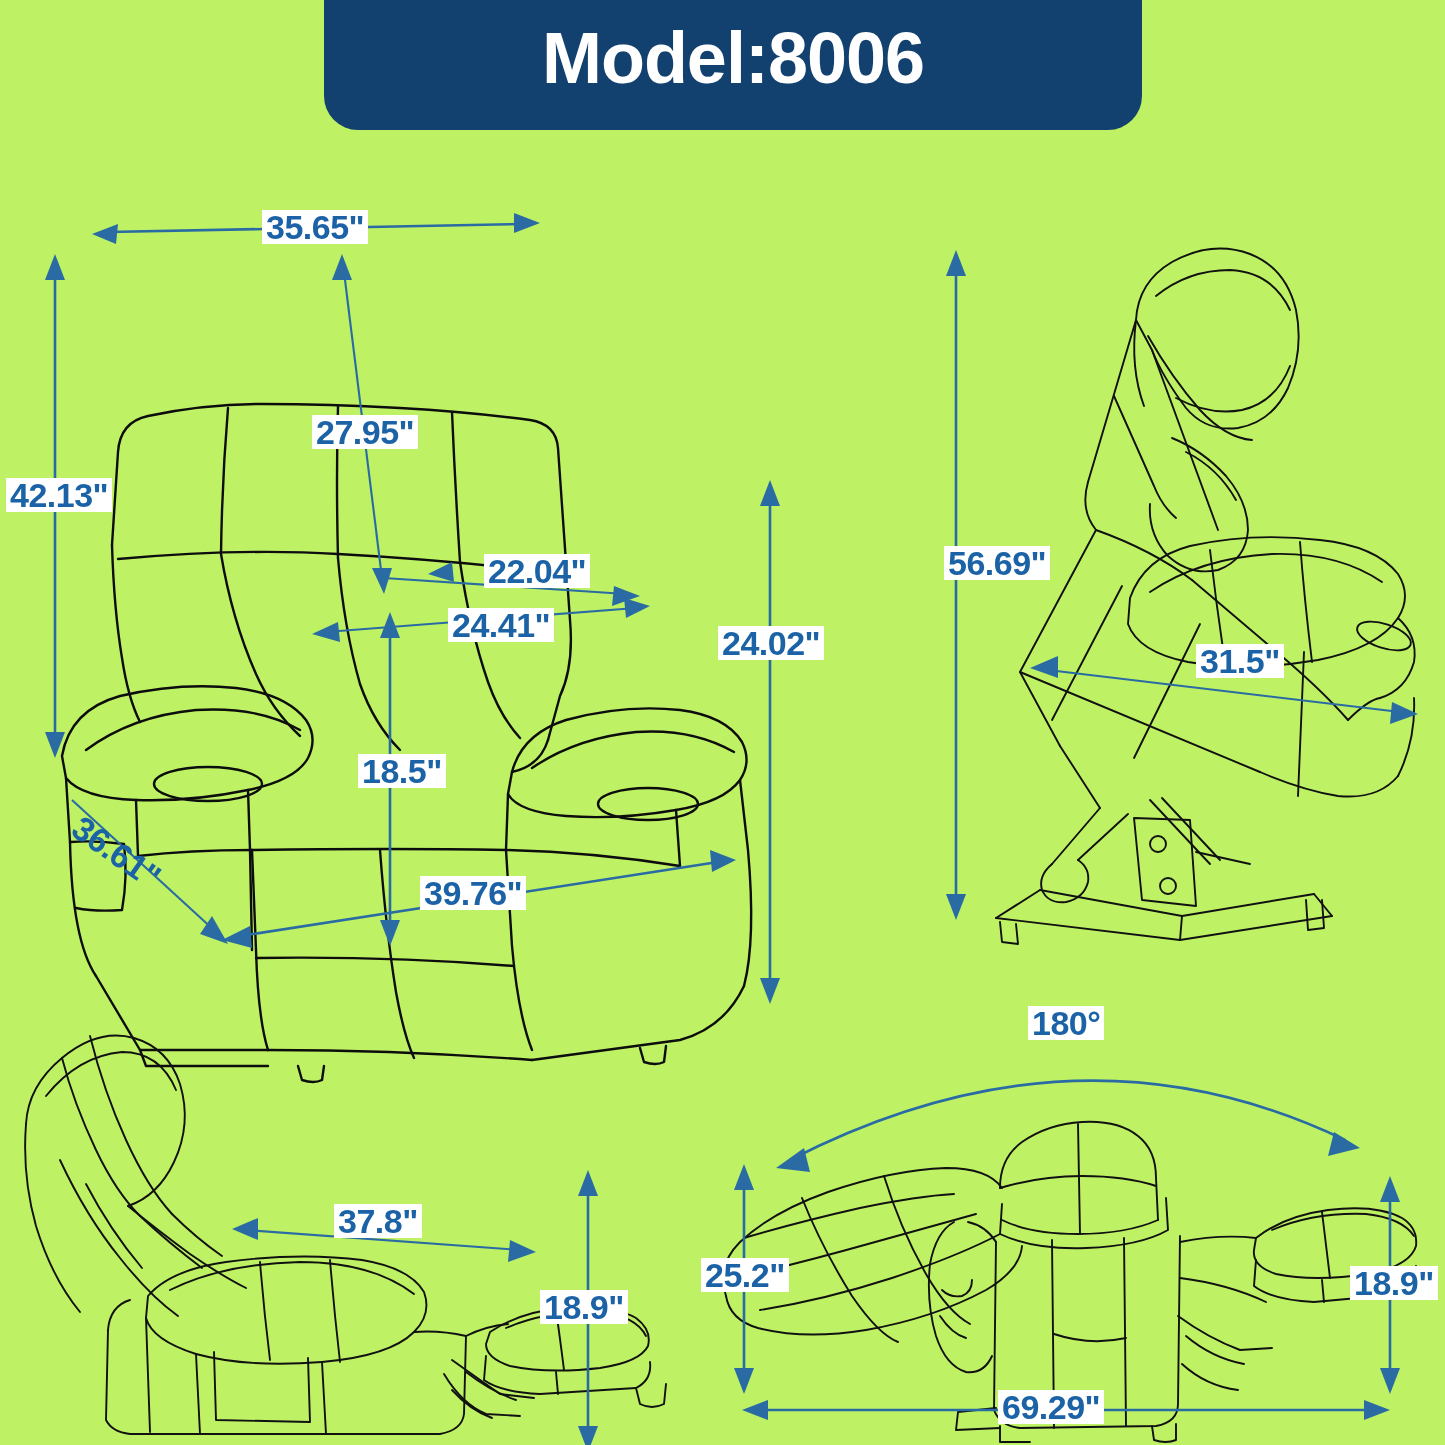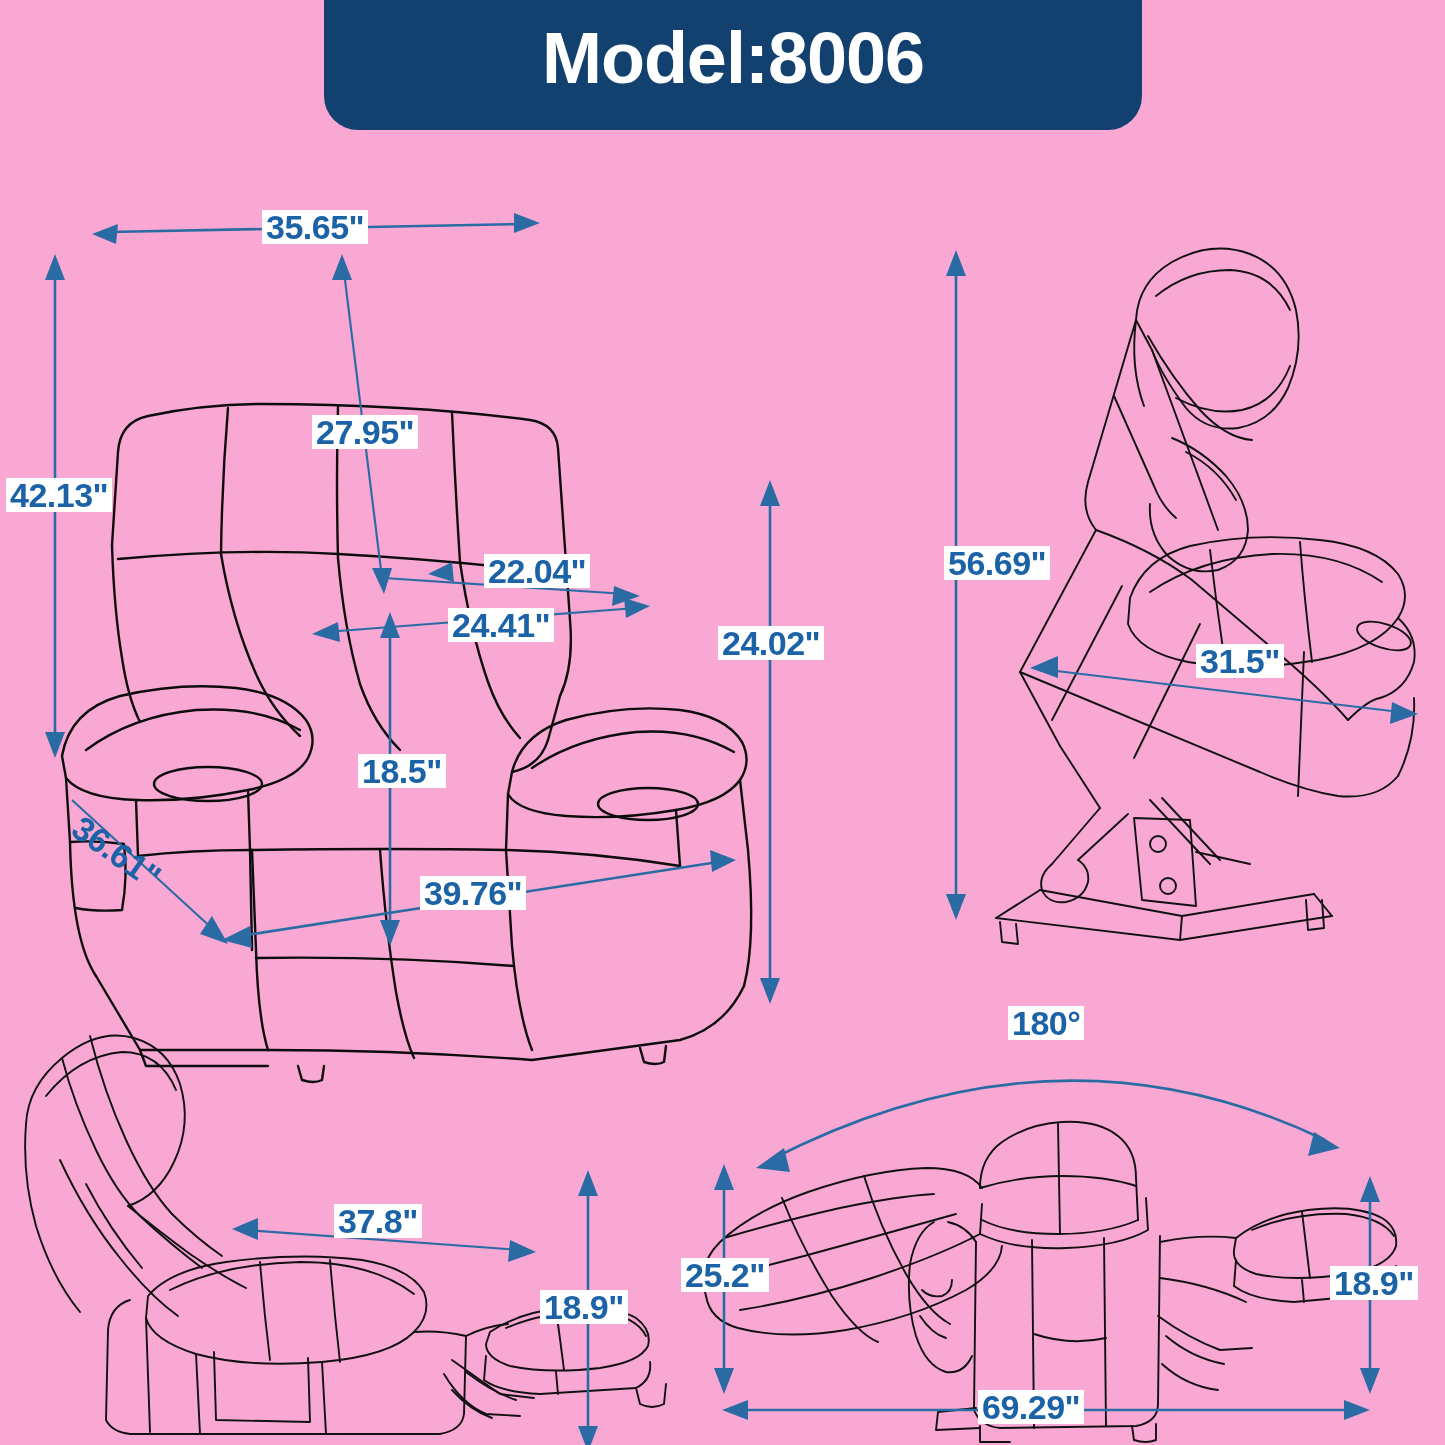--- a/index.html
+++ b/index.html
@@ -1,21 +1,21 @@
 <!DOCTYPE html>
 <html><head>
 <meta charset="utf-8">
 <style>
   html,body{margin:0;padding:0;background:#ffffff;}
   body{
     width:1445px;height:1445px;
     font-family:"Liberation Sans","DejaVu Sans",sans-serif;
     position:relative;overflow:hidden;
   }
-  #root{position:relative;width:1445px;height:1445px;background:#f9a8d4;}
+  #root{position:relative;width:1445px;height:1445px;background:#bef264;}
 
   
   .banner{
     position:absolute;left:324px;top:-18px;width:818px;height:148px;
     background:#12416f;
     border-radius:0 0 34px 34px;
     display:flex;align-items:flex-end;justify-content:center;
     box-sizing:border-box;padding-bottom:36px;
   }
   .banner-title{
@@ -322,21 +322,21 @@
         <line class="dimline" x1="588" y1="188" x2="588" y2="434"></line>
         <polygon class="dimhead" points="588,170 578,196 598,196"></polygon>
         <polygon class="dimhead" points="588,452 578,426 598,426"></polygon>
       </g>
     </svg>
 
     <div class="dimlabel" style="left:334px;top:204px;">37.8"</div>
     <div class="dimlabel" style="left:540px;top:290px;">18.9"</div>
   </div>
 
-  <div class="panel" style="left:680px;top:990px;width:745px;height:455px;text-align:right;">
+  <div class="panel" style="left:700px;top:990px;width:745px;height:455px;text-align:right;">
     <svg width="745" height="455" viewBox="0 0 745 455">
 
       <g>
         <path class="arc" d="M90 170 Q378 22 645 150"></path>
         <polygon class="dimhead" points="76,178 104,158 110,182"></polygon>
         <polygon class="dimhead" points="660,158 634,142 628,166"></polygon>
       </g>
 
       <g class="ink-thin">
 

